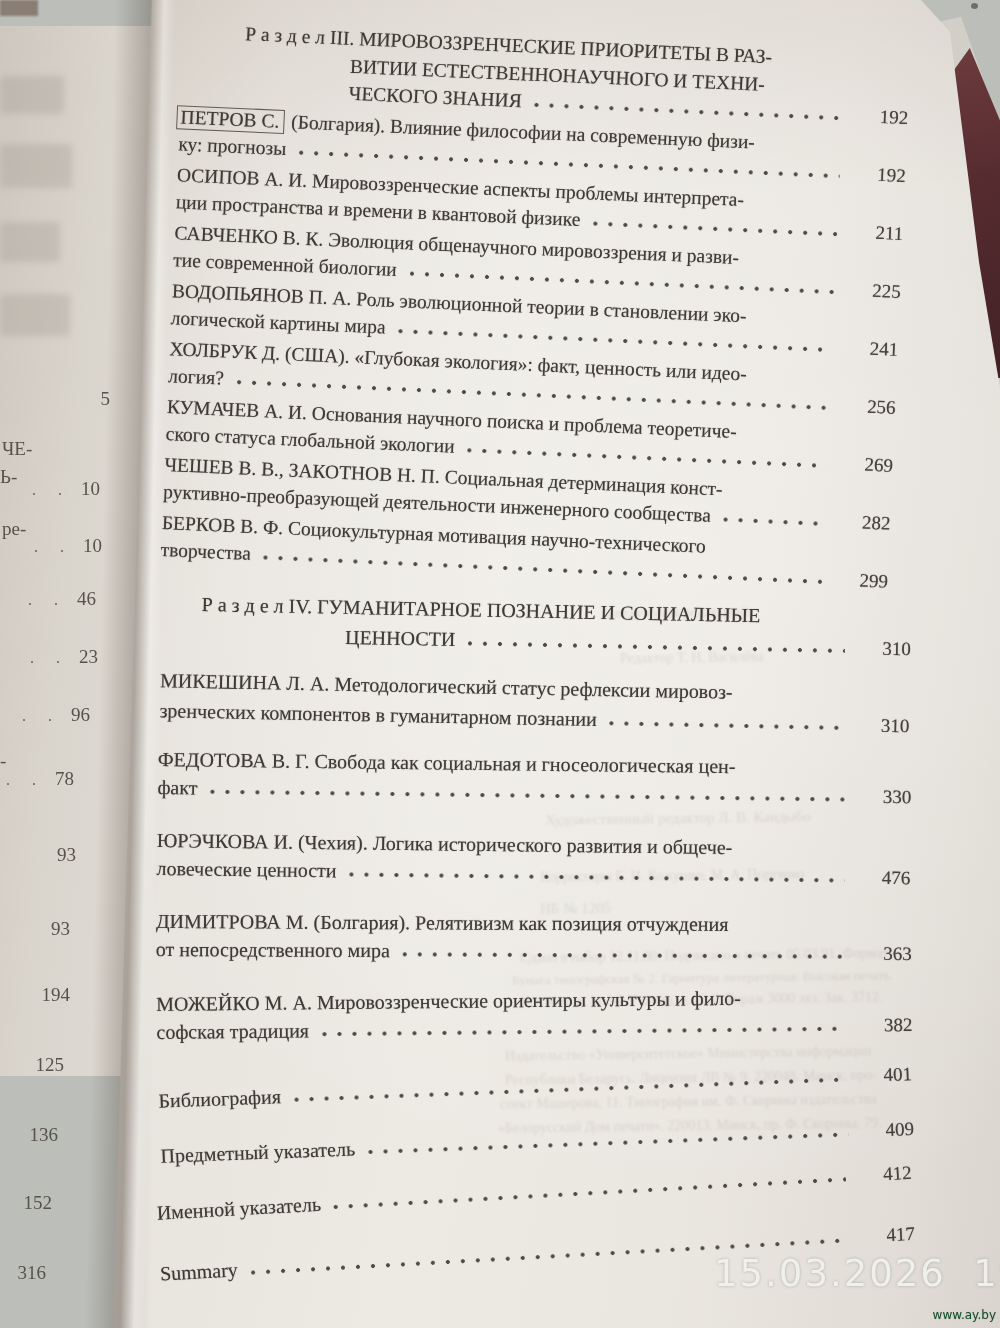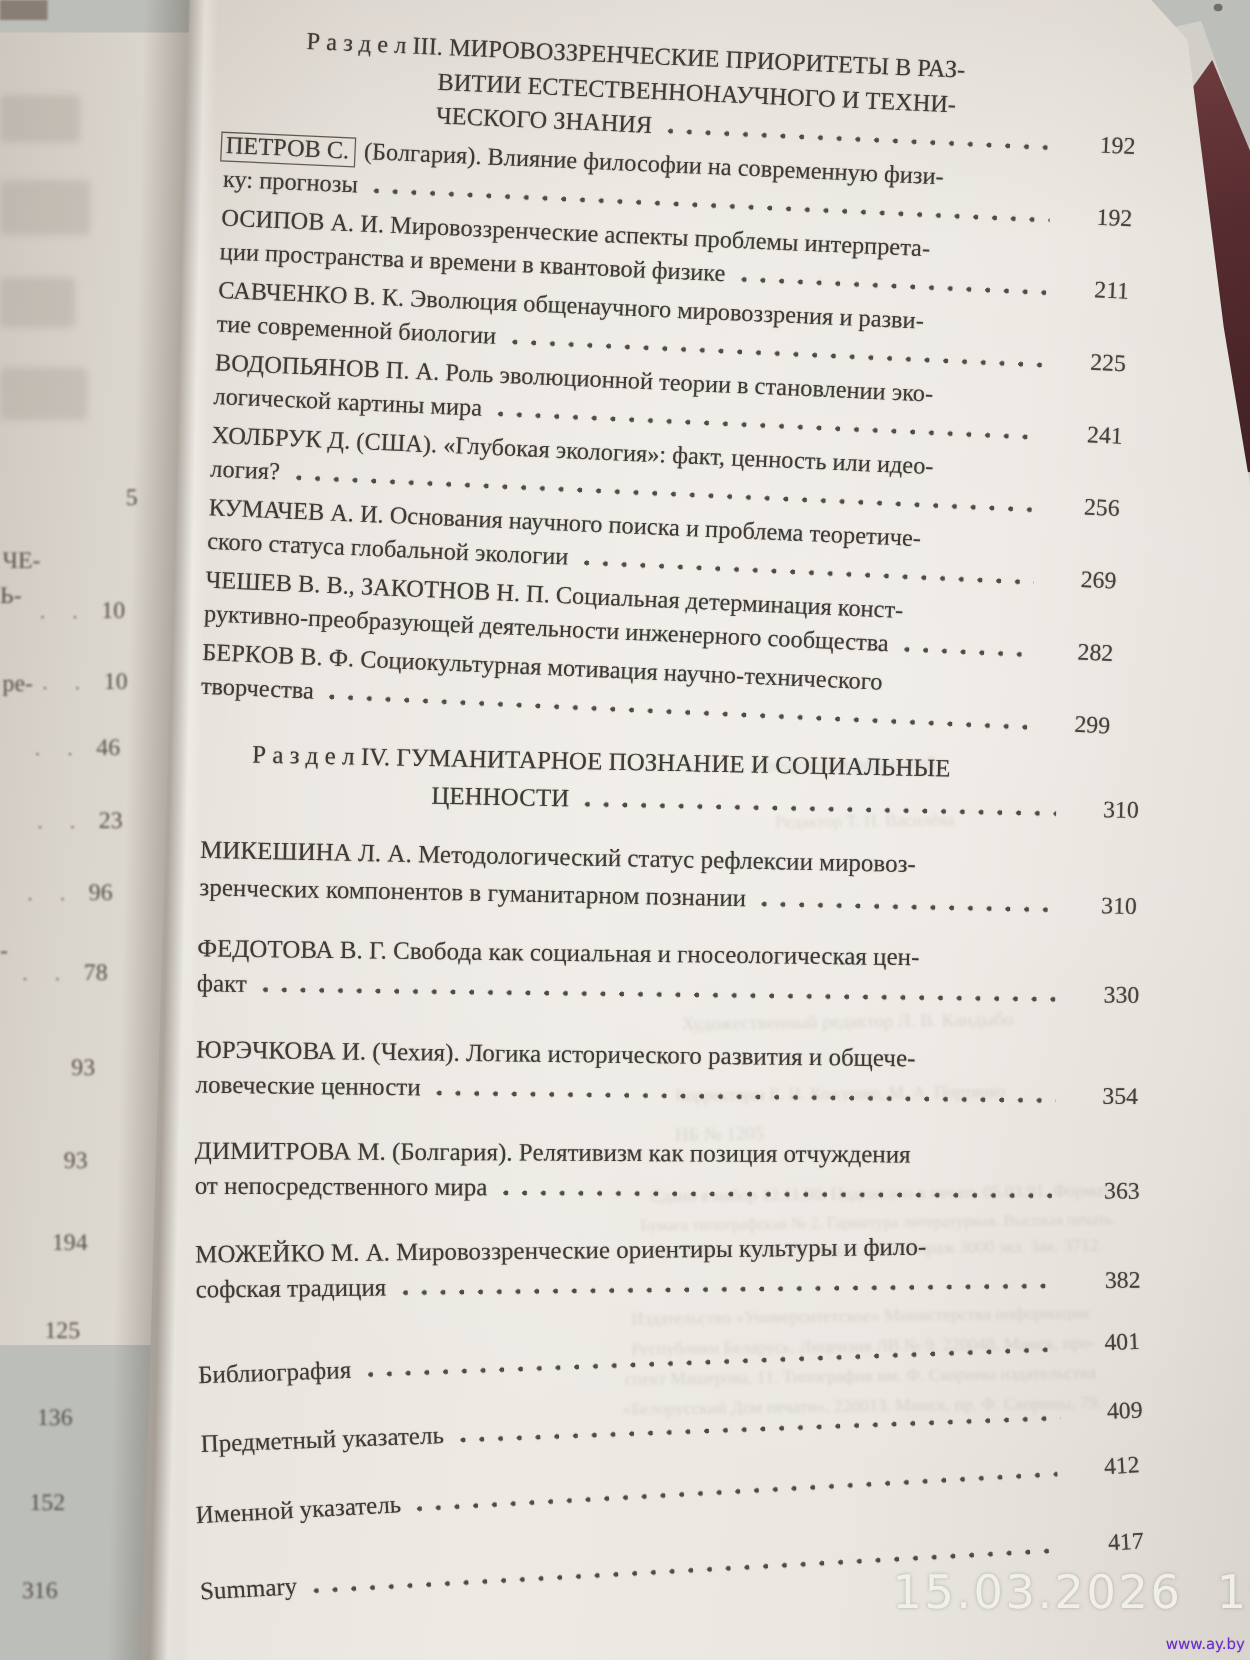--- a/index.html
+++ b/index.html
@@ -74,47 +74,47 @@
   .g0 .sl2{padding-left:168px;}
   .g0 .sl3{padding-left:168px;}
   .g1 .sl1{padding-left:40px;}
   .g1 .sl3{padding-left:184px;}
   .boxed{border:1.6px solid rgba(74,67,58,0.85);padding:0 4px 1px 3px;margin:0 2px 0 -3px;}
 
   
   .timestamp{position:absolute;left:714px;top:1252px;font-family:"DejaVu Sans","Liberation Sans",sans-serif;
     font-size:37px;letter-spacing:2px;color:rgba(244,244,240,0.92);text-shadow:0 0 3px rgba(130,128,122,0.55);white-space:pre;}
   .watermark{position:absolute;right:4px;bottom:6px;font-family:"DejaVu Sans","Liberation Sans",sans-serif;
-    font-size:12px;color:#6d28d9;text-shadow:0 0 1px rgba(90,90,88,0.4);}
+    font-size:12px;color:#14532d;text-shadow:0 0 1px rgba(90,90,88,0.4);}
 </style>
 </head>
 <body>
 
 <div class="frame">
   <div class="patch-tl"></div>
   <div class="speck"></div>
   <div class="stack"></div>
   <div class="cover"></div>
 
   <div class="left-page" id="leftPage">
     <div class="smudge" style="left:0;top:50px;width:64px;height:38px;"></div>
     <div class="smudge" style="left:0;top:118px;width:72px;height:44px;"></div>
     <div class="smudge" style="left:0;top:196px;width:60px;height:40px;"></div>
     <div class="smudge" style="left:0;top:268px;width:70px;height:42px;"></div>
   <div class="frag" style="top: 362px; right: 46px;"><span>5</span></div>
       <div class="frag" style="top: 412px; left: 2px;"><span>ЧЕ-</span></div>
       <div class="frag" style="top: 440px; left: 0px;"><span>Ь-</span></div>
       <div class="frag" style="top: 452px; right: 56px;"><span class="predots">. .</span><span>10</span></div>
-      <div class="frag" style="top: 511px; left: 2px;"><span>ре-</span></div>
+      <div class="frag" style="top: 492px; left: 2px;"><span>ре-</span></div>
       <div class="frag" style="top: 509px; right: 54px;"><span class="predots">. .</span><span>10</span></div>
       <div class="frag" style="top: 562px; right: 60px;"><span class="predots">. .</span><span>46</span></div>
       <div class="frag" style="top: 620px; right: 58px;"><span class="predots">. .</span><span>23</span></div>
       <div class="frag" style="top: 678px; right: 66px;"><span class="predots">. .</span><span>96</span></div>
       <div class="frag" style="top: 724px; left: 0px;"><span>-</span></div>
-      <div class="frag" style="top: 742px; right: 70px;"><span class="predots">. .</span><span>78</span></div>
+      <div class="frag" style="top: 742px; right: 82px;"><span class="predots">. .</span><span>78</span></div>
       <div class="frag" style="top: 818px; right: 80px;"><span>93</span></div>
       <div class="frag" style="top: 892px; right: 86px;"><span>93</span></div>
       <div class="frag" style="top: 958px; right: 86px;"><span>194</span></div>
       <div class="frag" style="top: 1028px; right: 92px;"><span>125</span></div>
       <div class="frag" style="top: 1098px; right: 98px;"><span>136</span></div>
       <div class="frag" style="top: 1166px; right: 104px;"><span>152</span></div>
       <div class="frag" style="top: 1236px; right: 110px;"><span>316</span></div>
     </div>
 
   <div class="right-page"></div>
@@ -236,21 +236,21 @@
             <span class="el2">факт</span>
             <span class="dots"></span>
             <span class="num">330</span>
           </div>
         </div>
         <div class="item e2">
           <div class="el1"><span>ЮРЭЧКОВА И. (Чехия). Логика исторического развития и общече-</span></div>
           <div class="row">
             <span class="el2">ловеческие ценности</span>
             <span class="dots"></span>
-            <span class="num">354</span>
+            <span class="num">476</span>
           </div>
         </div>
       </div>
       <div class="group g3">
         <div class="item e2">
           <div class="el1"><span>ДИМИТРОВА М. (Болгария). Релятивизм как позиция отчуждения</span></div>
           <div class="row">
             <span class="el2">от непосредственного мира</span>
             <span class="dots"></span>
             <span class="num">363</span>

